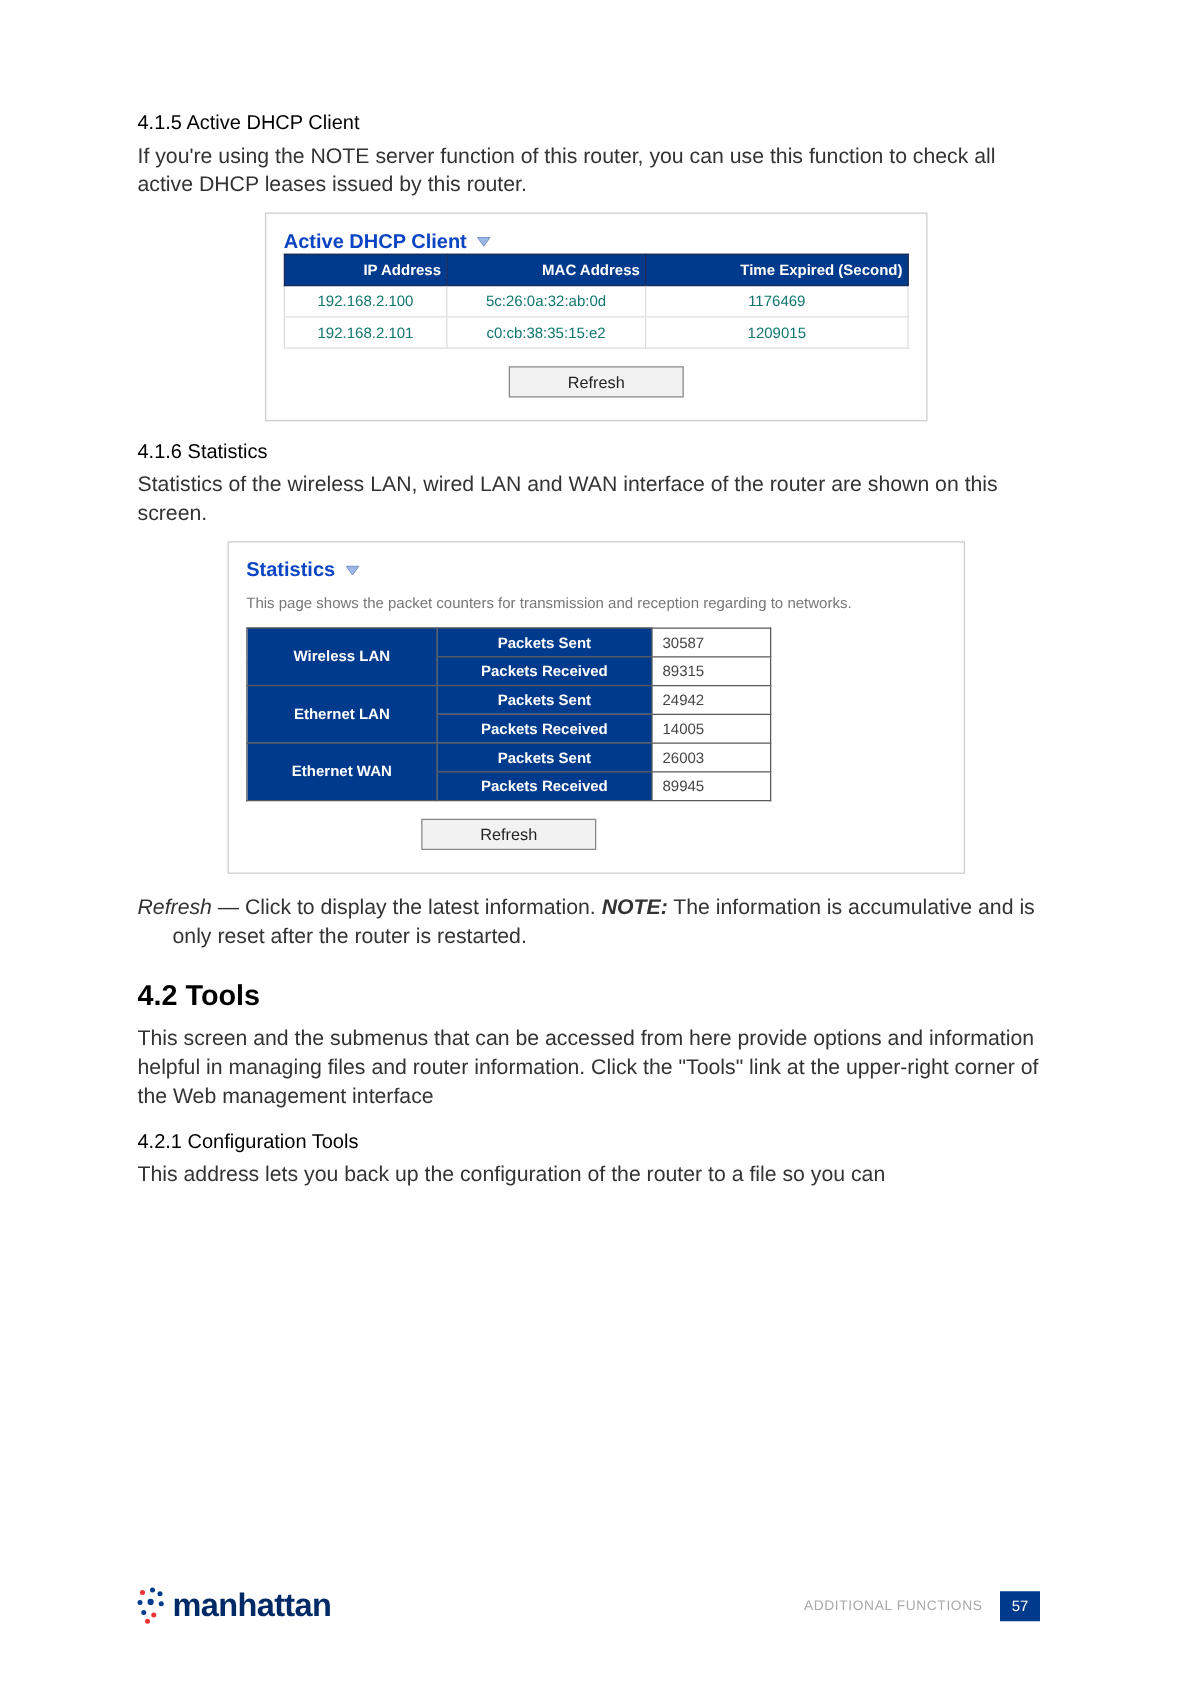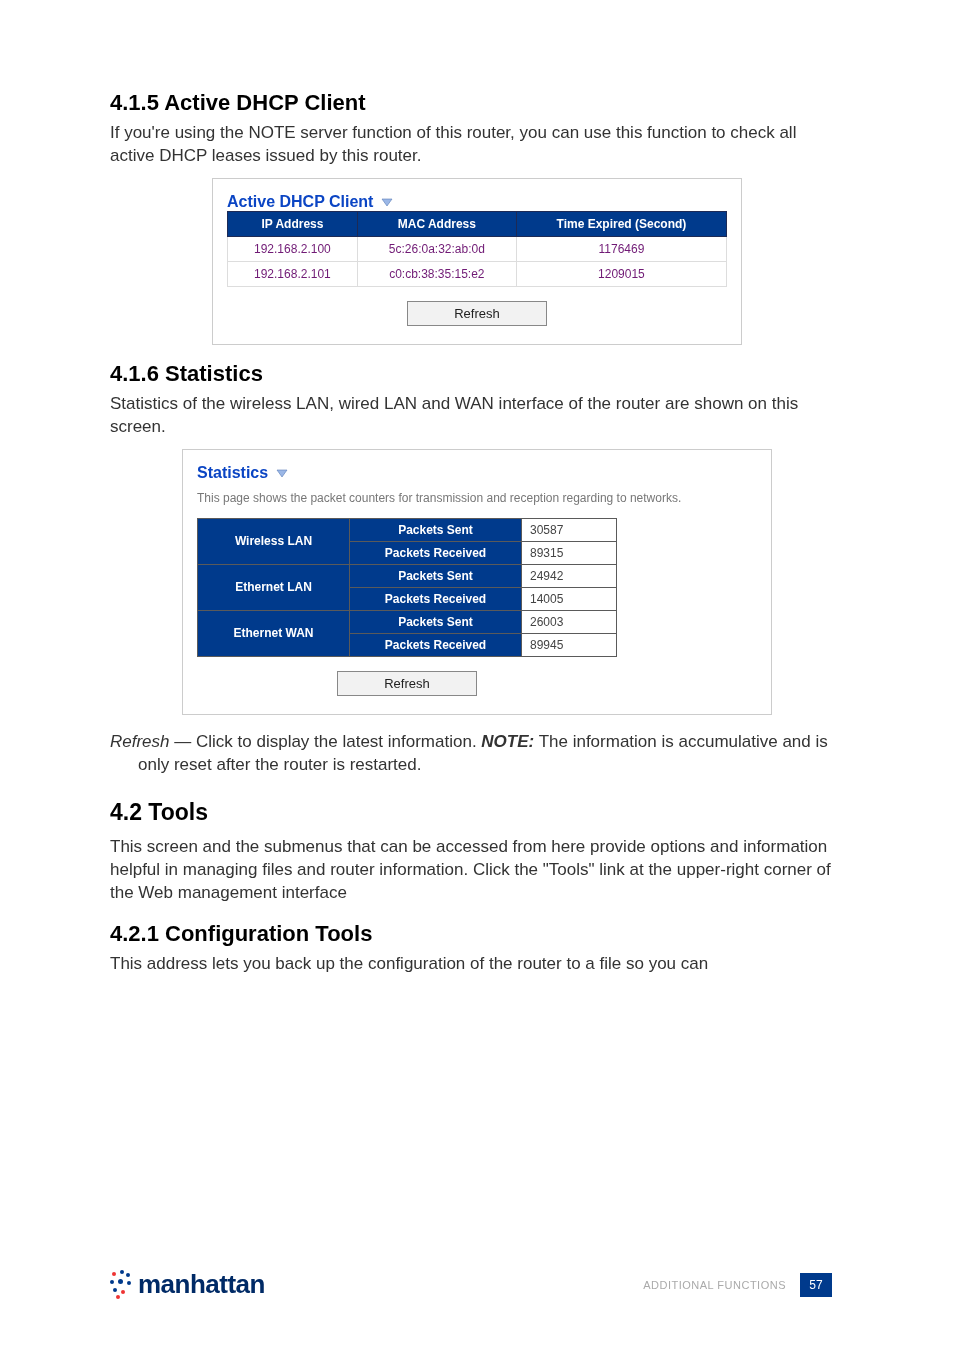--- a/index.html
+++ b/index.html
@@ -10,22 +10,22 @@
     color: #000;
   }
   .page {
     width: 954px;
     min-height: 1350px;
     box-sizing: border-box;
     padding: 90px 110px 40px 110px;
     position: relative;
   }
   .h3 {
-    font-weight: bold;
-    font-size: 22px;
+    font-weight: normal;
+    font-size: 16px;
     margin: 0 0 6px 0;
   }
   .h2 {
     font-weight: bold;
     font-size: 23px;
     margin: 22px 0 10px 0;
   }
   .body-text {
     font-size: 17px;
     line-height: 1.35;
@@ -69,27 +69,27 @@
     border-collapse: collapse;
     font-size: 12px;
     border: 1px solid #999;
   }
   table.dhcp th {
     background: #003a8c;
     color: #fff;
     font-weight: bold;
     padding: 5px 4px;
     border: 1px solid #1d2a55;
-    text-align: center;
+    text-align: right;
   }
   table.dhcp td {
     text-align: center;
     padding: 5px 4px;
     border: 1px solid #ddd;
-    color: #701a75;
+    color: #0f766e;
   }
   table.stats {
     width: 420px;
     border-collapse: collapse;
     font-size: 12px;
     border: 1px solid #999;
   }
   table.stats td, table.stats th {
     border: 1px solid #5a5a5a;
     padding: 4px 8px;

